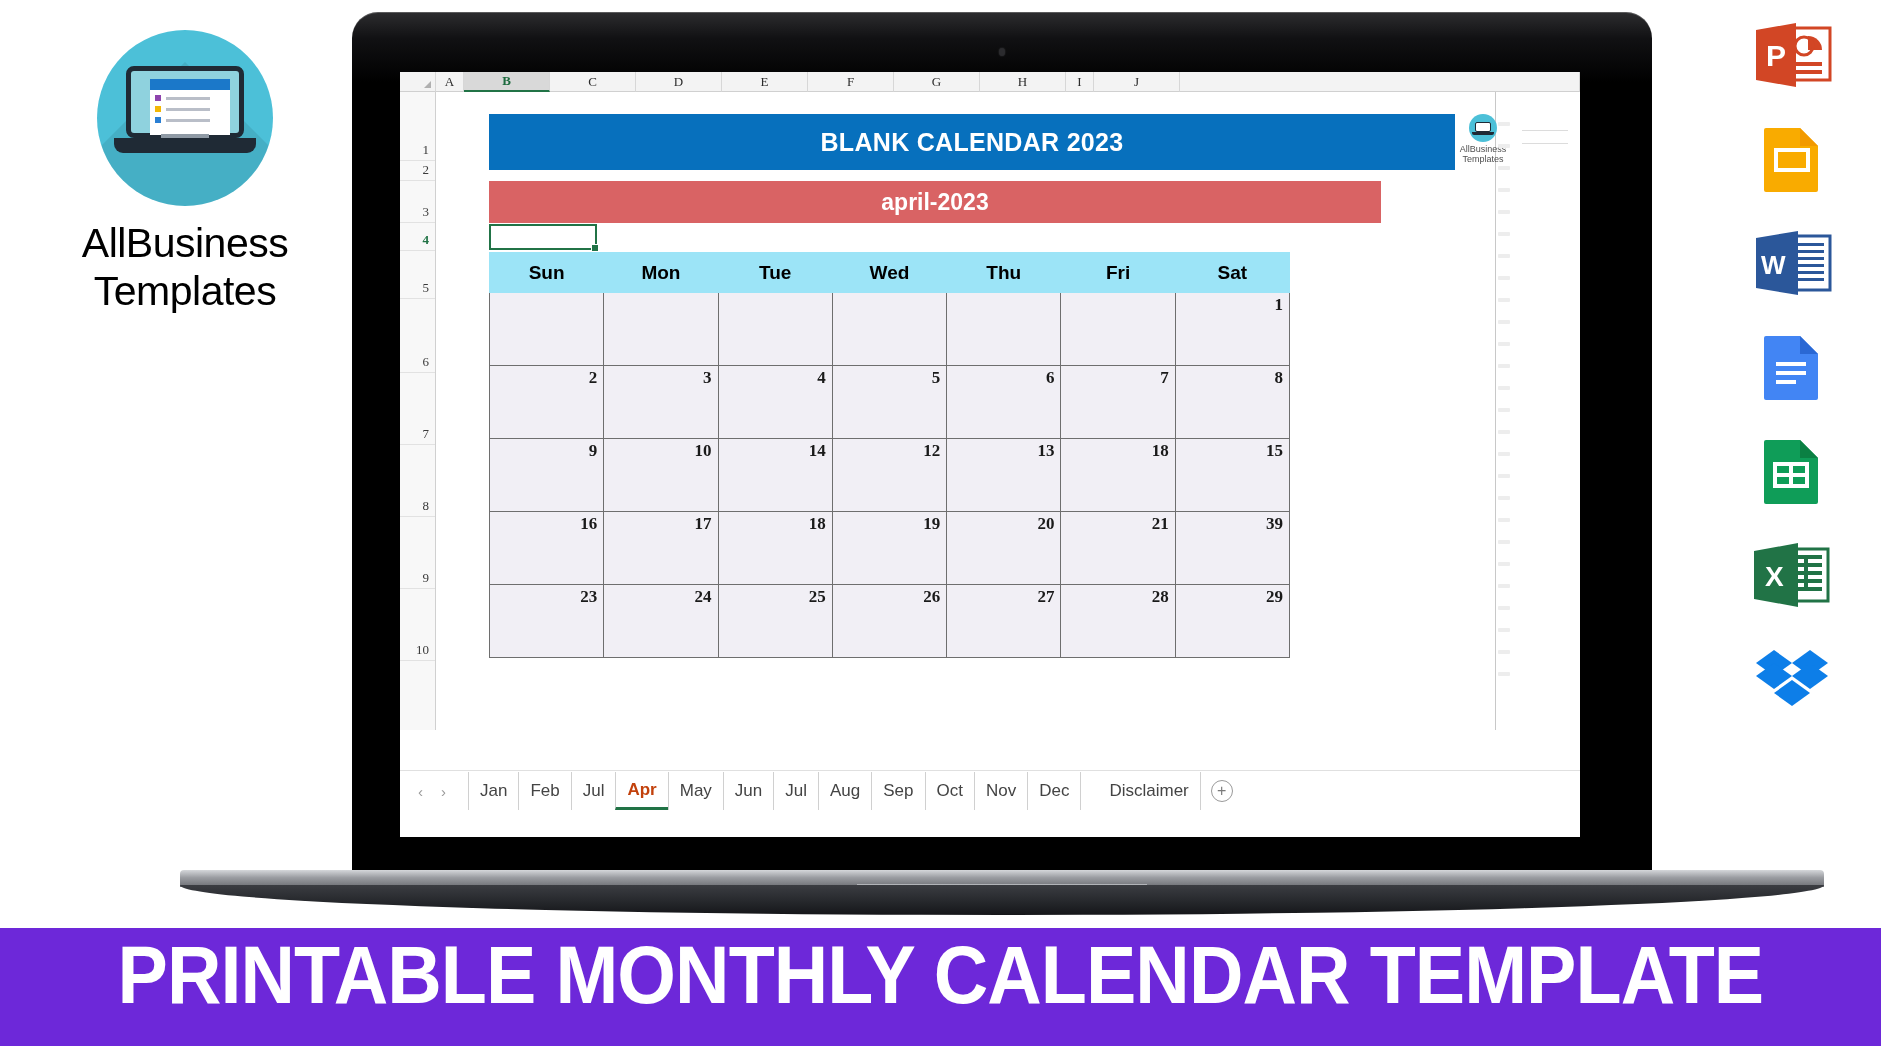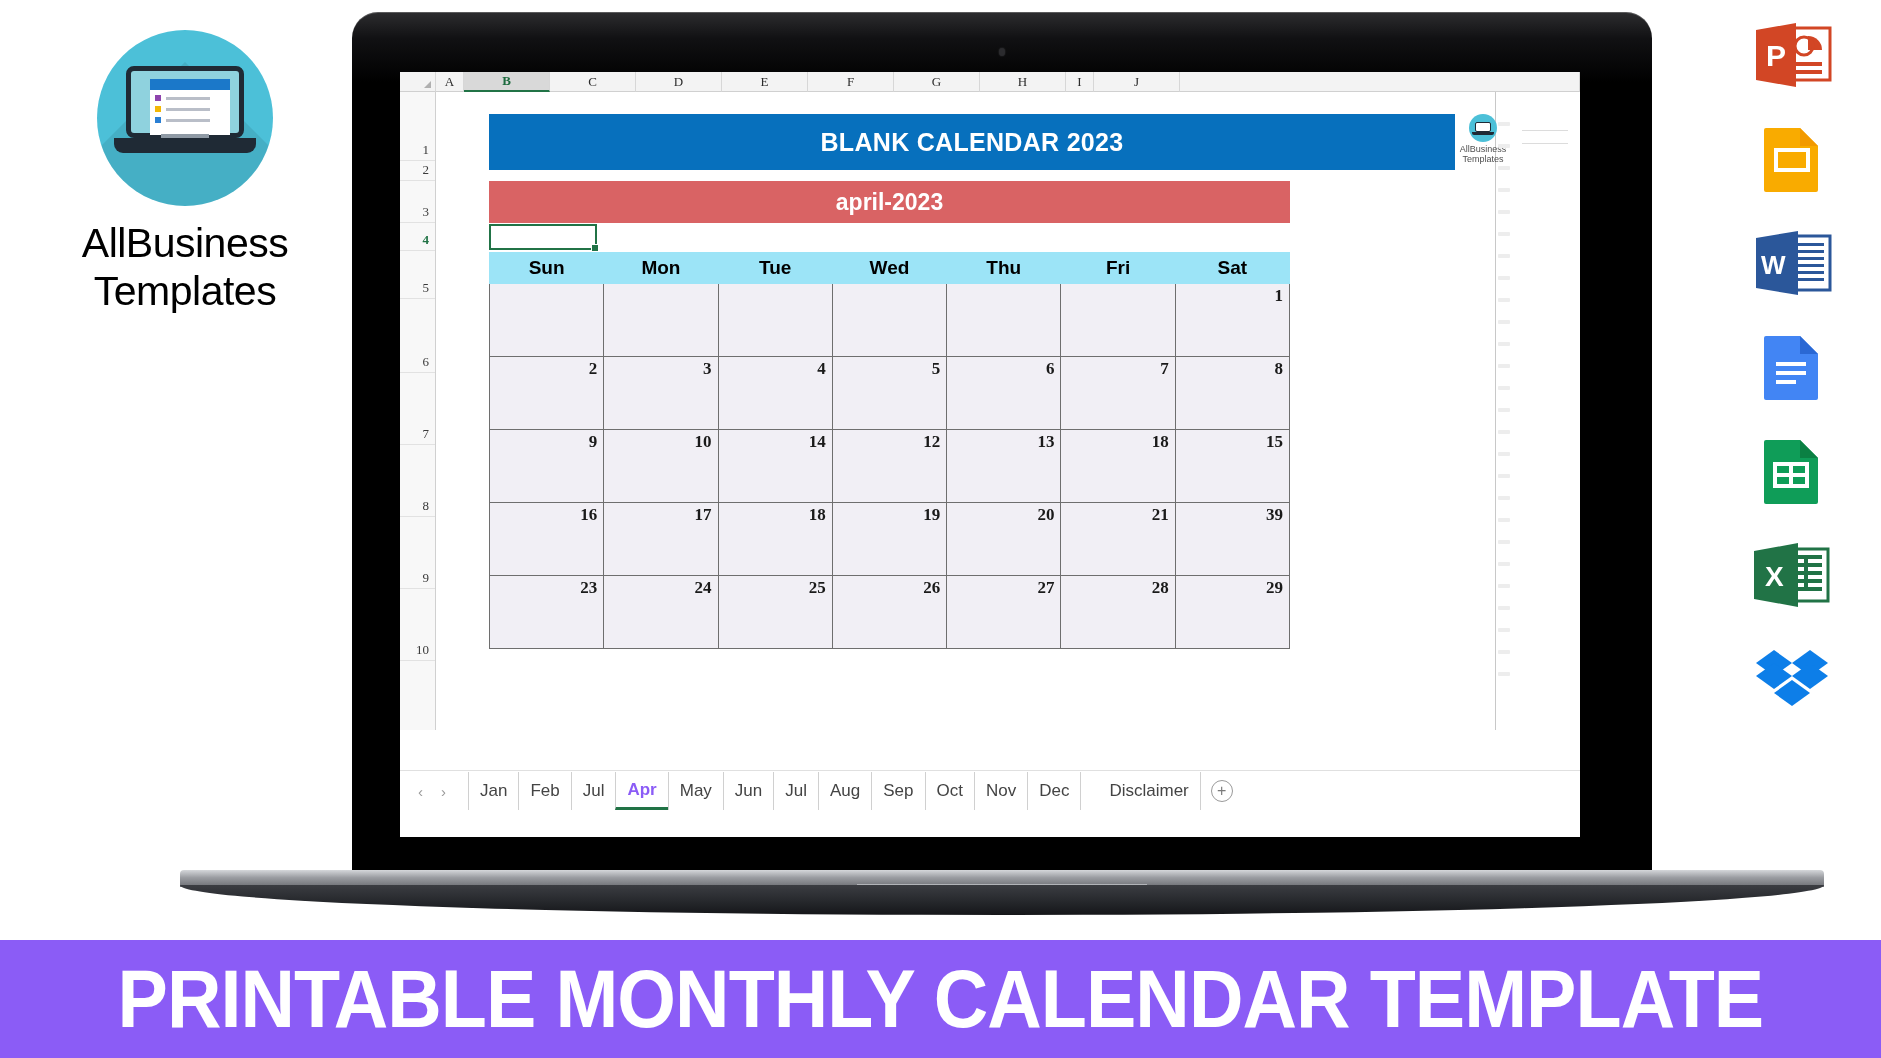--- a/index.html
+++ b/index.html
@@ -167,21 +167,21 @@
   .cal-title {
     position: absolute; left: 53px; top: 22px;
     width: 966px; height: 56px;
     background: #0770bd;
     color: #ffffff;
     display: flex; align-items: center; justify-content: center;
     font-size: 25px; font-weight: bold; letter-spacing: 0.3px;
   }
   .cal-month {
     position: absolute; left: 53px; top: 89px;
-    width: 801px; height: 42px;
+    width: 892px; height: 42px;
     background: #d96364;
     color: #ffffff;
     display: flex; align-items: center; justify-content: center;
     font-size: 23px; font-weight: bold;
   }
   .sel-cell {
     position: absolute; left: 53px; top: 132px;
     width: 108px; height: 26px;
     border: 2px solid #217346; background: #ffffff;
   }
@@ -191,21 +191,21 @@
   }
 
   #cal {
     position: absolute; left: 53px; top: 160px;
     width: 801px;
     border-collapse: collapse;
     table-layout: fixed;
   }
   #cal th {
     background: #9ce4f7; color: #000000;
-    font-size: 19px; font-weight: bold; height: 31px;
+    font-size: 19px; font-weight: bold; height: 40px;
     border: 1px solid #9ce4f7;
   }
   #cal td {
     background: #f1eff5;
     border: 1px solid #6e6e6e;
     height: 73px;
     vertical-align: top;
     text-align: right;
     padding: 2px 6px 0 0;
     font-size: 17px; font-weight: bold; color: #1a1a1a;
@@ -250,21 +250,21 @@
     font-size: 17px; color: #444444;
   }
   #navarrows { display: flex; gap: 18px; margin-right: 22px; color: #9a9a9a; font-size: 15px; }
   .tab {
     padding: 0 11px; height: 38px; display: flex; align-items: center;
     border-left: 1px solid #d0d0d0;
     white-space: nowrap;
   }
   .tab:last-of-type { border-right: 1px solid #d0d0d0; padding-left: 28px; }
   .tab.active {
-    color: #8b5cf6; font-weight: bold;
+    color: #c2410c; font-weight: bold;
     border-bottom: 3px solid #217346;
     background: #ffffff;
   }
   #addsheet {
     margin-left: 10px; width: 22px; height: 22px; border-radius: 50%;
     border: 1.5px solid #9a9a9a; color: #7a7a7a;
     display: flex; align-items: center; justify-content: center;
     font-size: 16px; line-height: 1;
   }
   #statusbar {
@@ -278,24 +278,24 @@
   
   #icons {
     position: absolute; right: 26px; top: 22px;
     width: 120px;
     display: flex; flex-direction: column; align-items: center; gap: 38px;
   }
   .icon-box { width: 86px; height: 66px; position: relative; }
 
   
   #banner {
-    position: absolute; left: 0; bottom: 0;
+    position: absolute; left: 0; bottom: 12px;
     width: 1881px; height: 118px;
-    background: #8b5cf6;
-    display: flex; align-items: center; justify-content: center;
+    background: #6d28d9;
+    display: flex; align-items: flex-start; justify-content: center;
   }
   #banner-text {
     color: #ffffff;
     font-size: 82px;
     font-weight: bold;
     letter-spacing: -1px;
     transform: scaleX(0.92);
     white-space: nowrap;
     font-family: "Liberation Sans Narrow", "Liberation Sans", sans-serif;
   }

